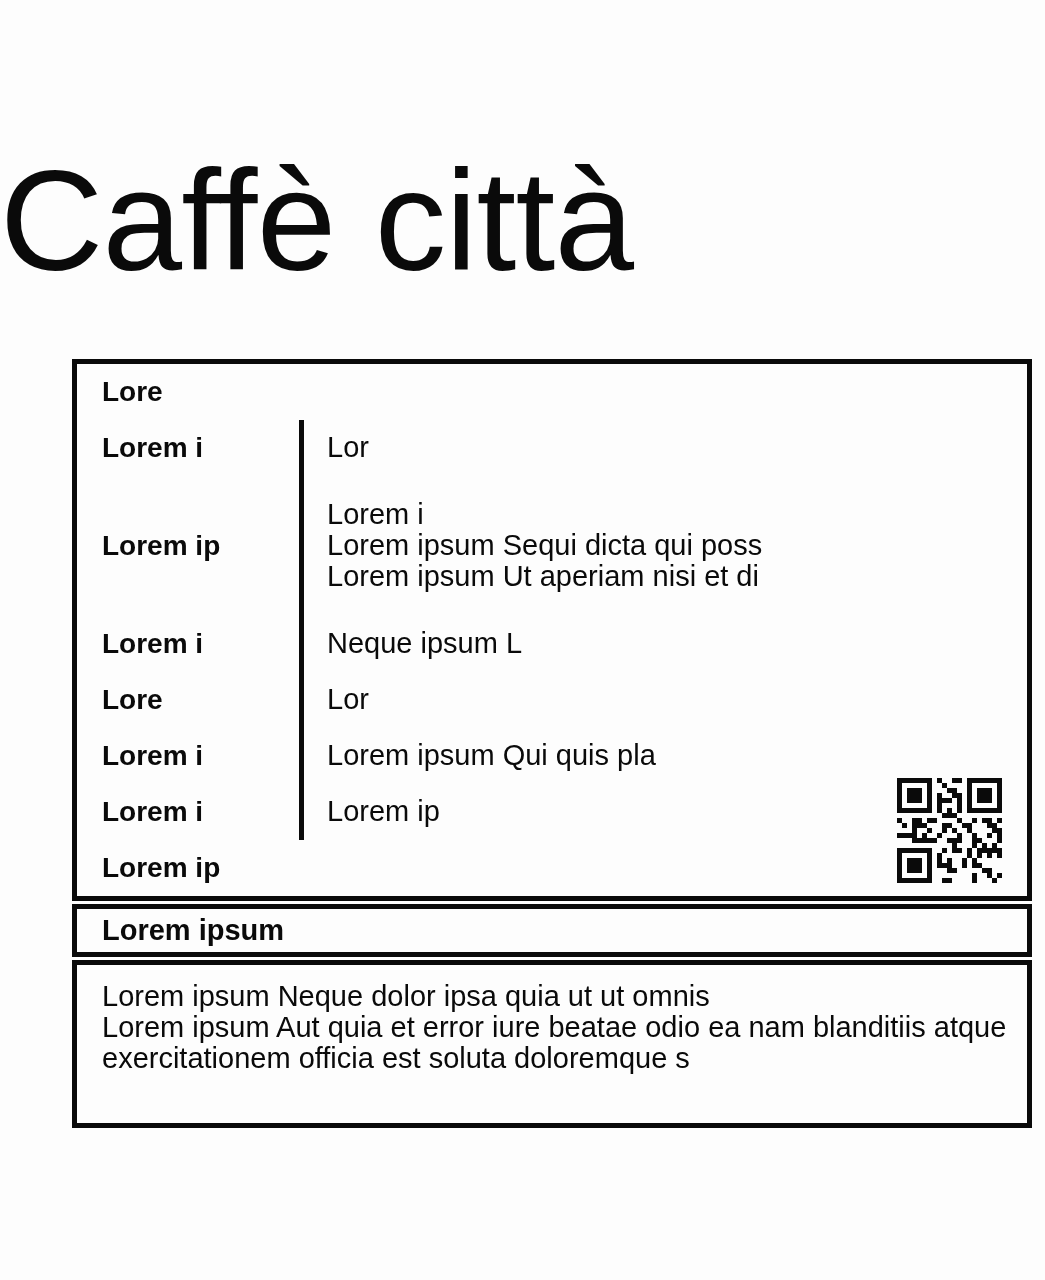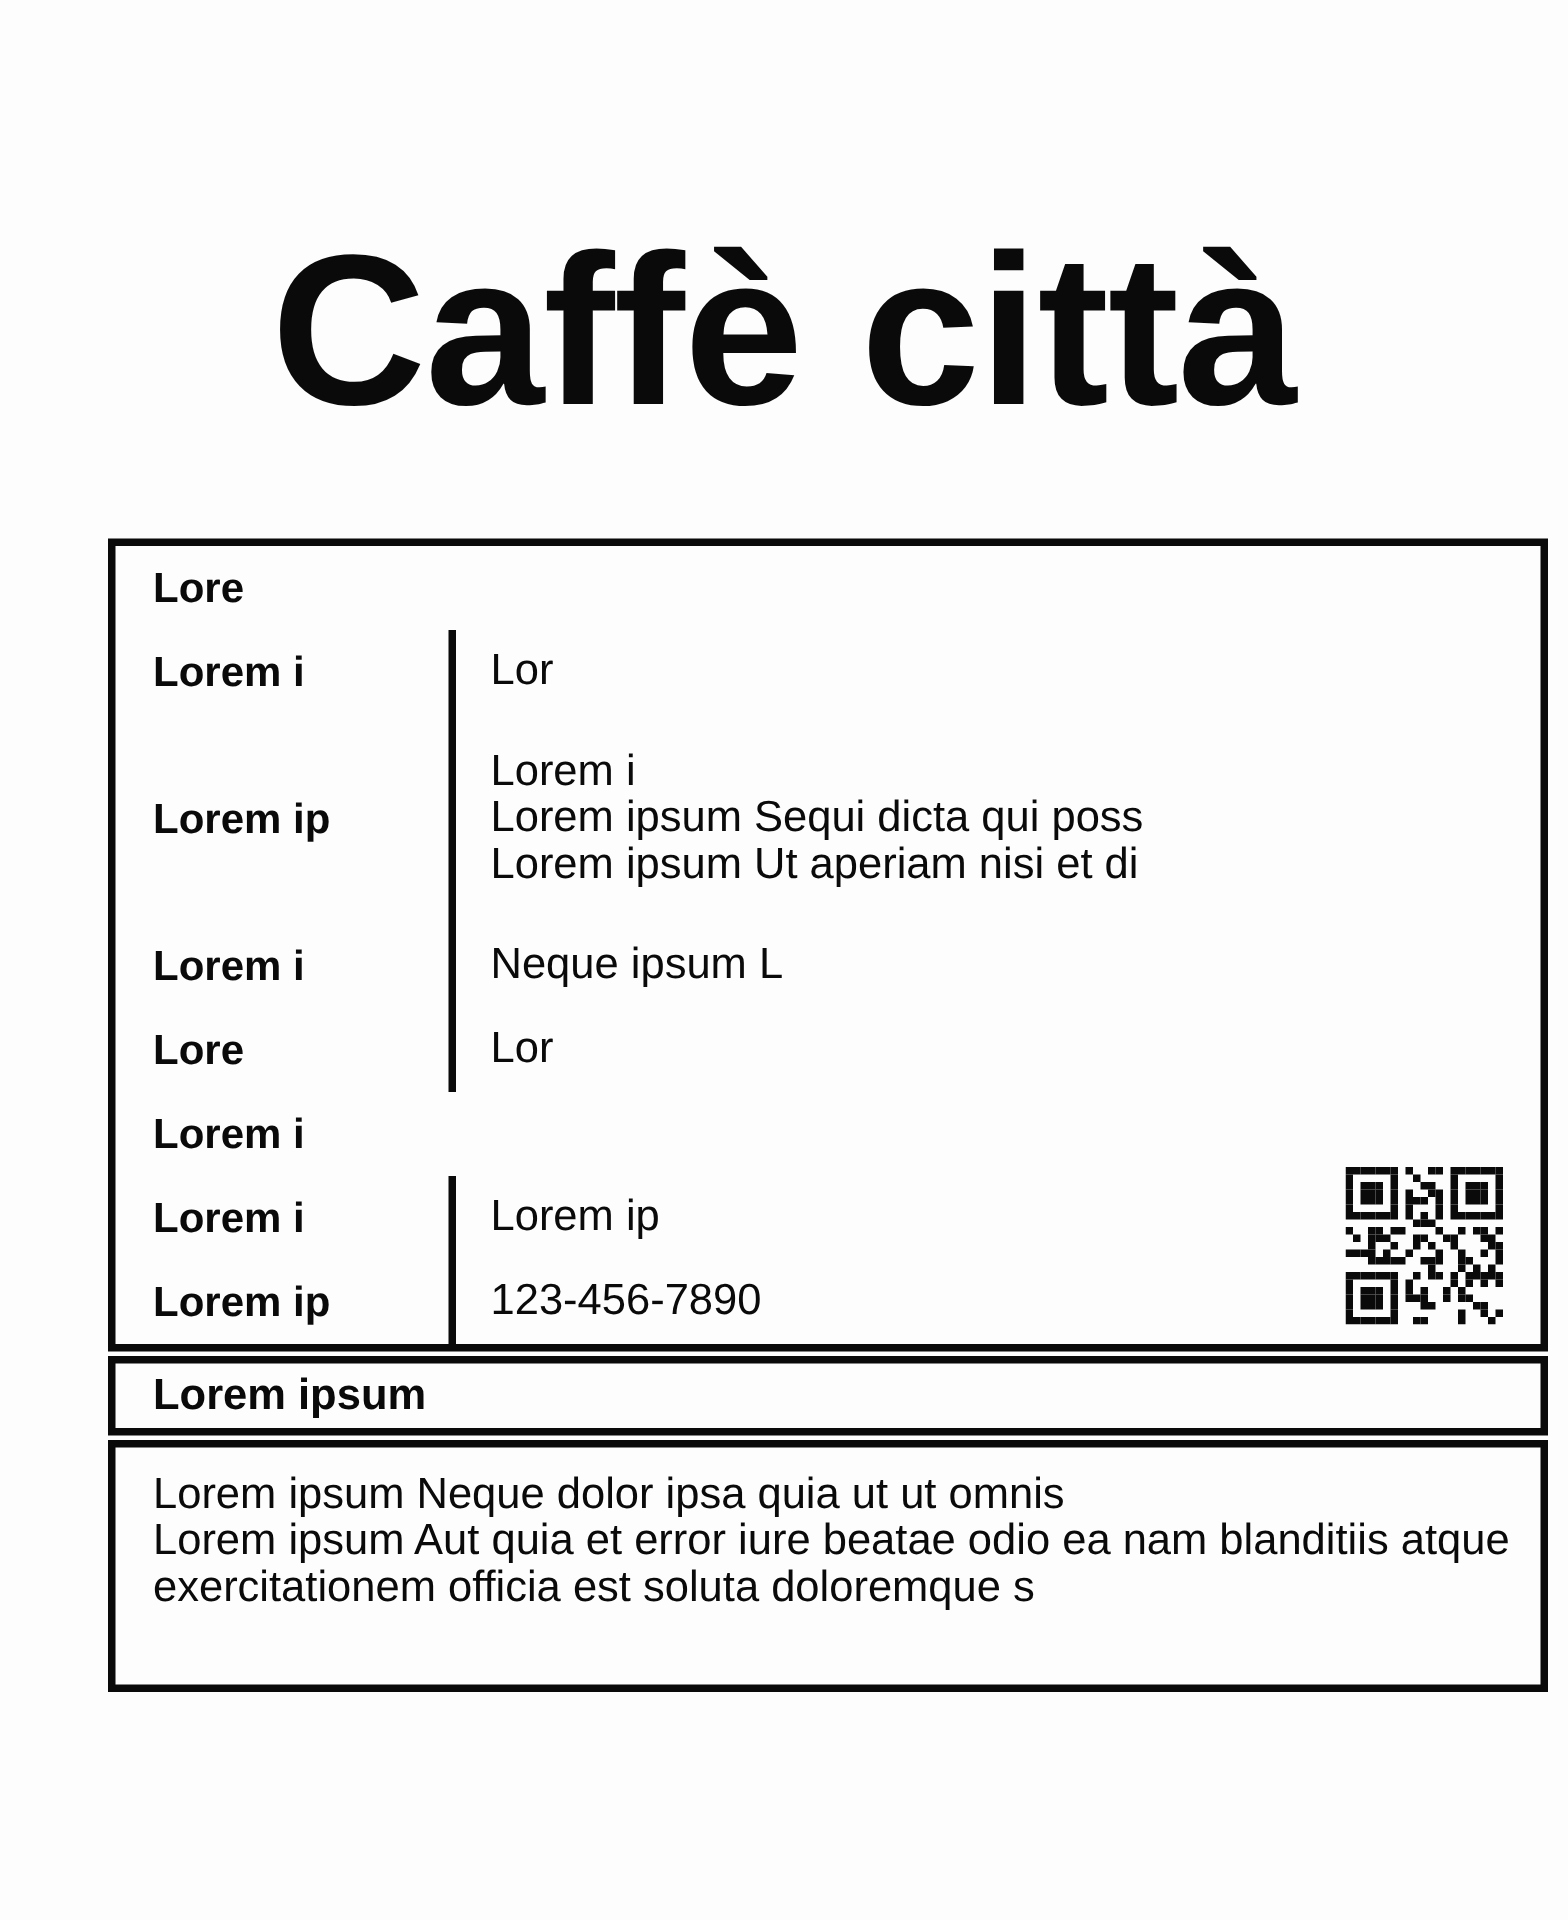--- a/index.html
+++ b/index.html
@@ -12,23 +12,23 @@
   body{
     width:1045px;height:1280px;
     background:var(--background);
     color:var(--ink);
     font-family:"Liberation Sans",sans-serif;
     padding-top:135px;
     overflow:hidden;
   }
   .title{
     margin:0;
-    text-align:center;
+    text-align:left;
     font-size:143px;
-    font-weight:bold;
+    font-weight:normal;
     line-height:1.2;
     letter-spacing:-0.005em;
     white-space:nowrap;
   }
   .card{
     width:960px;
     margin-left:72px;
     border:5px solid var(--border);
     background:transparent;
   }
@@ -99,28 +99,28 @@
   <div class="row">
     <div class="cell label">Lorem i</div>
     <div class="cell value">Neque ipsum L</div>
   </div>
   <div class="row">
     <div class="cell label">Lore</div>
     <div class="cell value">Lor</div>
   </div>
   <div class="row">
     <div class="cell label">Lorem i</div>
+    <div class="cell value">Lorem ipsum Qui quis pla</div>
   </div>
   <div class="row">
     <div class="cell label">Lorem i</div>
     <div class="cell value">Lorem ip</div>
   </div>
   <div class="row">
     <div class="cell label">Lorem ip</div>
-    <div class="cell value">123-456-7890</div>
   </div>
   <svg class="qr" viewBox="0 0 105 105" xmlns="http://www.w3.org/2000/svg">
       <g fill="#0a0a0a">
         <rect x="0" y="0" width="5" height="5"></rect>
         <rect x="5" y="0" width="5" height="5"></rect>
         <rect x="10" y="0" width="5" height="5"></rect>
         <rect x="15" y="0" width="5" height="5"></rect>
         <rect x="20" y="0" width="5" height="5"></rect>
         <rect x="25" y="0" width="5" height="5"></rect>
         <rect x="30" y="0" width="5" height="5"></rect>

